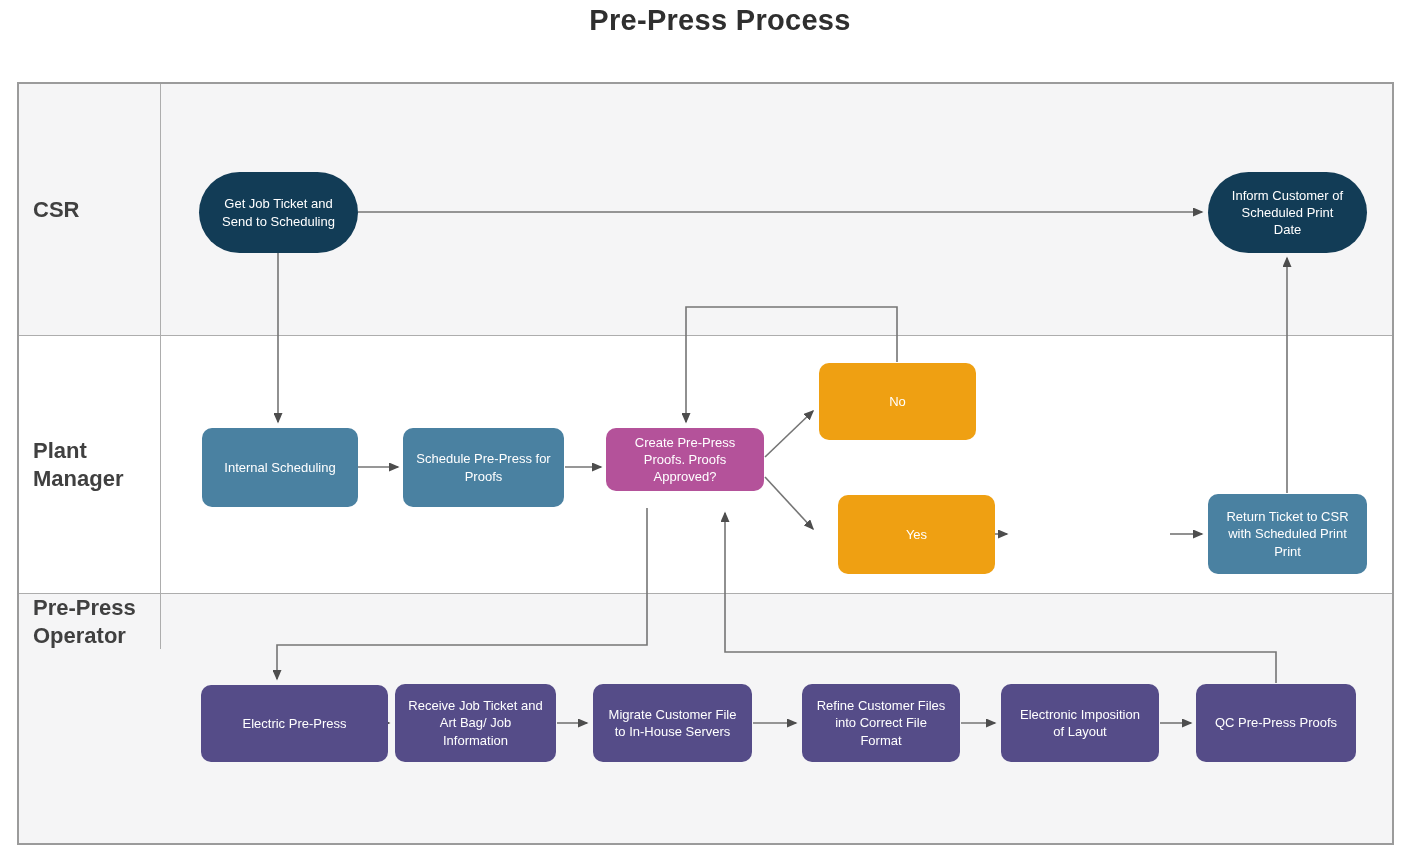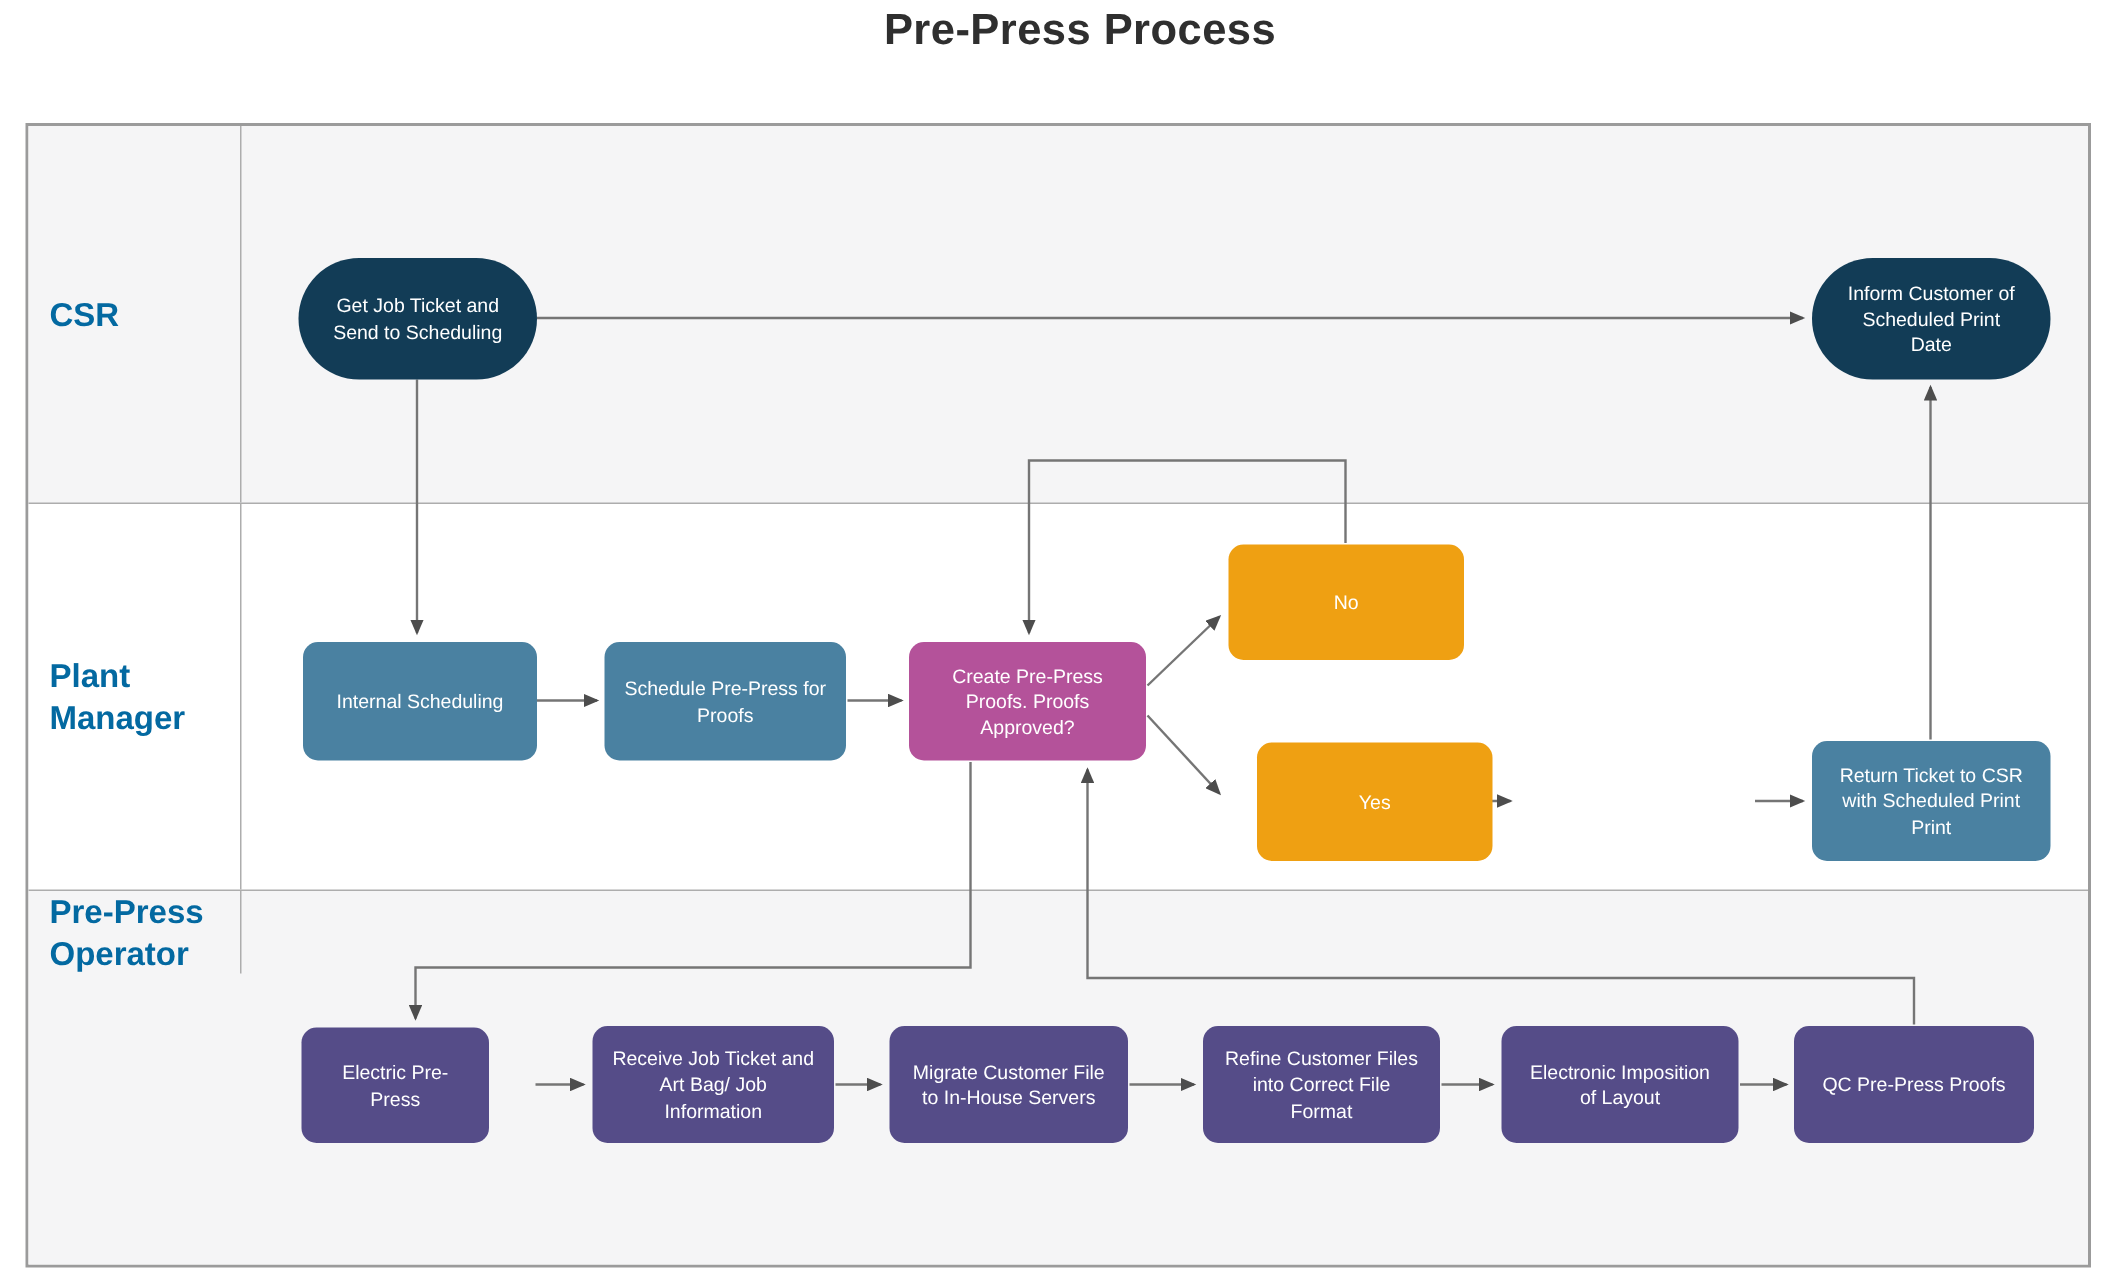--- a/index.html
+++ b/index.html
@@ -11,21 +11,21 @@
            font-size:29px; font-weight:bold; color:#2f2f2f; letter-spacing:.3px; }
 
   .swimlane-table { position:absolute; left:17px; top:82px; width:1377px; height:763px;
                     border:2px solid #9b9b9b; display:flex; flex-direction:column; }
   .lane { display:flex; border-bottom:1px solid #adadad; }
   .lane:last-child { border-bottom:none;flex-direction:column; }
   .lane-csr  { height:252px; background:#f5f5f6; }
   .lane-pm   { height:258px; background:#ffffff; }
   .lane-ppo  { flex:1; background:#f5f5f6; }
   .lane-label { width:142px; border-right:1px solid #adadad; display:flex; align-items:center;
-                padding-left:14px; font-size:22px; font-weight:bold; color:#0369a1; line-height:1.25; }
+                padding-left:14px; font-size:22px; font-weight:bold; color:#404040; line-height:1.25; }
   .lane-body { flex:1; }
 
   .node { position:absolute; display:flex; align-items:center; justify-content:center;
           color:#ffffff; font-size:13px; line-height:1.32; text-align:center;
           padding:6px 12px; border-radius:10px; }
   .stadium { border-radius:42px; padding:6px 20px; }
 
   svg.edges { position:absolute; left:0; top:0; pointer-events:none; }
   polyline, line { fill:none; stroke:#757575; stroke-width:1.6; }
 </style>
@@ -74,25 +74,25 @@
     <polyline points="753,723 796,723" marker-end="url(#arrow)"></polyline>
     <polyline points="961,723 995,723" marker-end="url(#arrow)"></polyline>
     <polyline points="1160,723 1191,723" marker-end="url(#arrow)"></polyline>
   </svg>
 
   <div class="node stadium" style="left: 199px; top: 172px; width: 159px; height: 81px; background: rgb(18, 60, 86);">Get Job Ticket and Send to Scheduling</div>
   <div class="node stadium" style="left: 1208px; top: 172px; width: 159px; height: 81px; background: rgb(18, 60, 86);">Inform Customer of Scheduled Print Date</div>
 
   <div class="node" style="left: 202px; top: 428px; width: 156px; height: 79px; background: rgb(74, 129, 161);">Internal Scheduling</div>
   <div class="node" style="left: 403px; top: 428px; width: 161px; height: 79px; background: rgb(74, 129, 161);">Schedule Pre-Press for Proofs</div>
-  <div class="node" style="left: 606px; top: 428px; width: 158px; height: 79px; background: rgb(180, 82, 154);">Create Pre-Press Proofs. Proofs Approved?</div>
+  <div class="node" style="left: 606px; top: 428px; width: 158px; height: 63px; background: rgb(180, 82, 154);">Create Pre-Press Proofs. Proofs Approved?</div>
   <div class="node" style="left: 819px; top: 363px; width: 157px; height: 77px; background: rgb(239, 160, 18);">No</div>
   <div class="node" style="left: 838px; top: 495px; width: 157px; height: 79px; background: rgb(239, 160, 18);">Yes</div>
   <div class="node" style="left: 1208px; top: 494px; width: 159px; height: 80px; background: rgb(74, 129, 161);">Return Ticket to CSR with Scheduled Print Print</div>
 
-  <div class="node" style="left: 201px; top: 685px; width: 125px; height: 77px; background: rgb(85, 76, 136);">Electric Pre-Press</div>
+  <div class="node" style="left: 201px; top: 685px; width: 187px; height: 77px; background: rgb(85, 76, 136);">Electric Pre-Press</div>
   <div class="node" style="left: 395px; top: 684px; width: 161px; height: 78px; background: rgb(85, 76, 136);">Receive Job Ticket and Art Bag/ Job Information</div>
   <div class="node" style="left: 593px; top: 684px; width: 159px; height: 78px; background: rgb(85, 76, 136);">Migrate Customer File to In-House Servers</div>
   <div class="node" style="left: 802px; top: 684px; width: 158px; height: 78px; background: rgb(85, 76, 136);">Refine Customer Files into Correct File Format</div>
   <div class="node" style="left: 1001px; top: 684px; width: 158px; height: 78px; background: rgb(85, 76, 136);">Electronic Imposition of Layout</div>
   <div class="node" style="left: 1196px; top: 684px; width: 160px; height: 78px; background: rgb(85, 76, 136);">QC Pre-Press Proofs</div>
 
 </div>
 
 </body></html>

